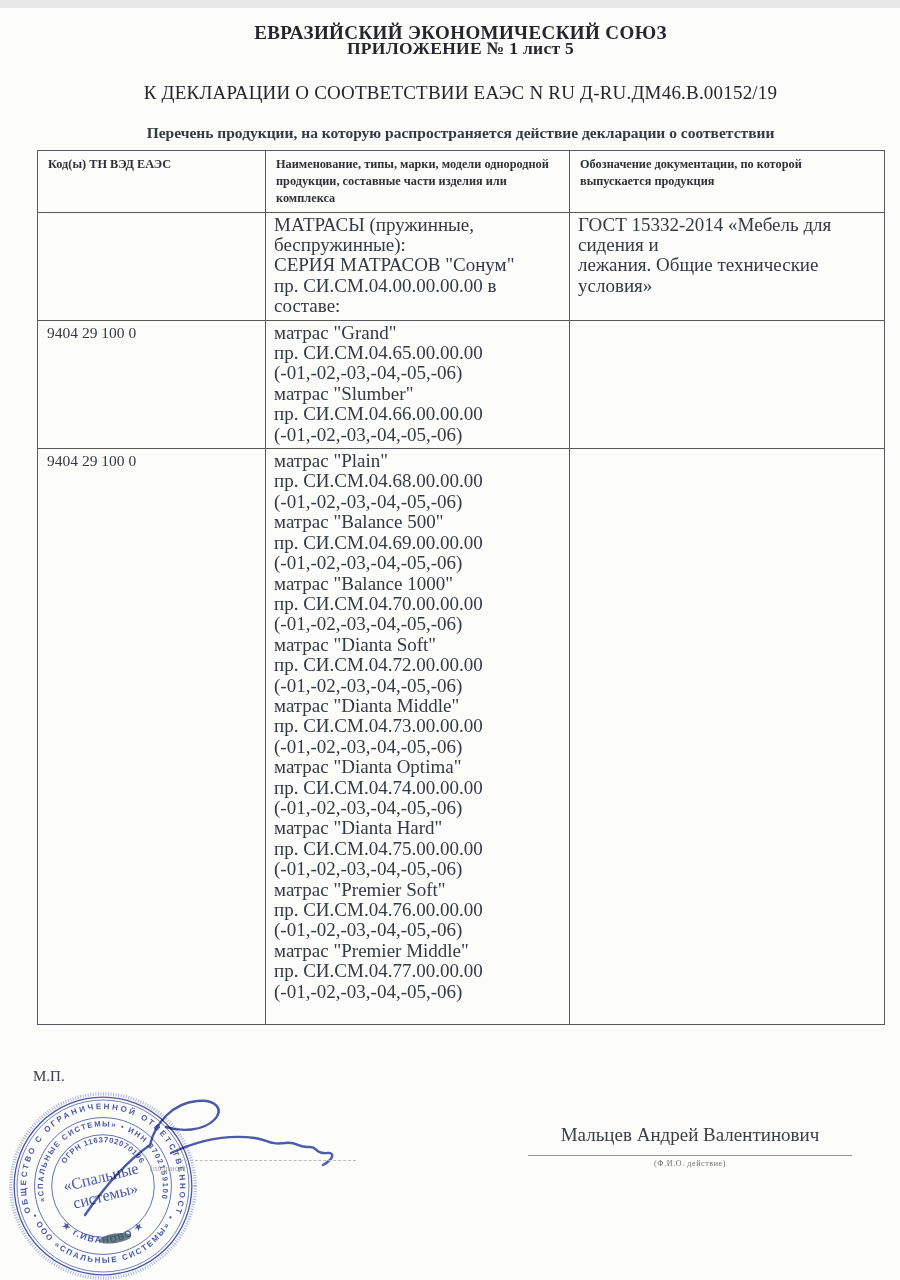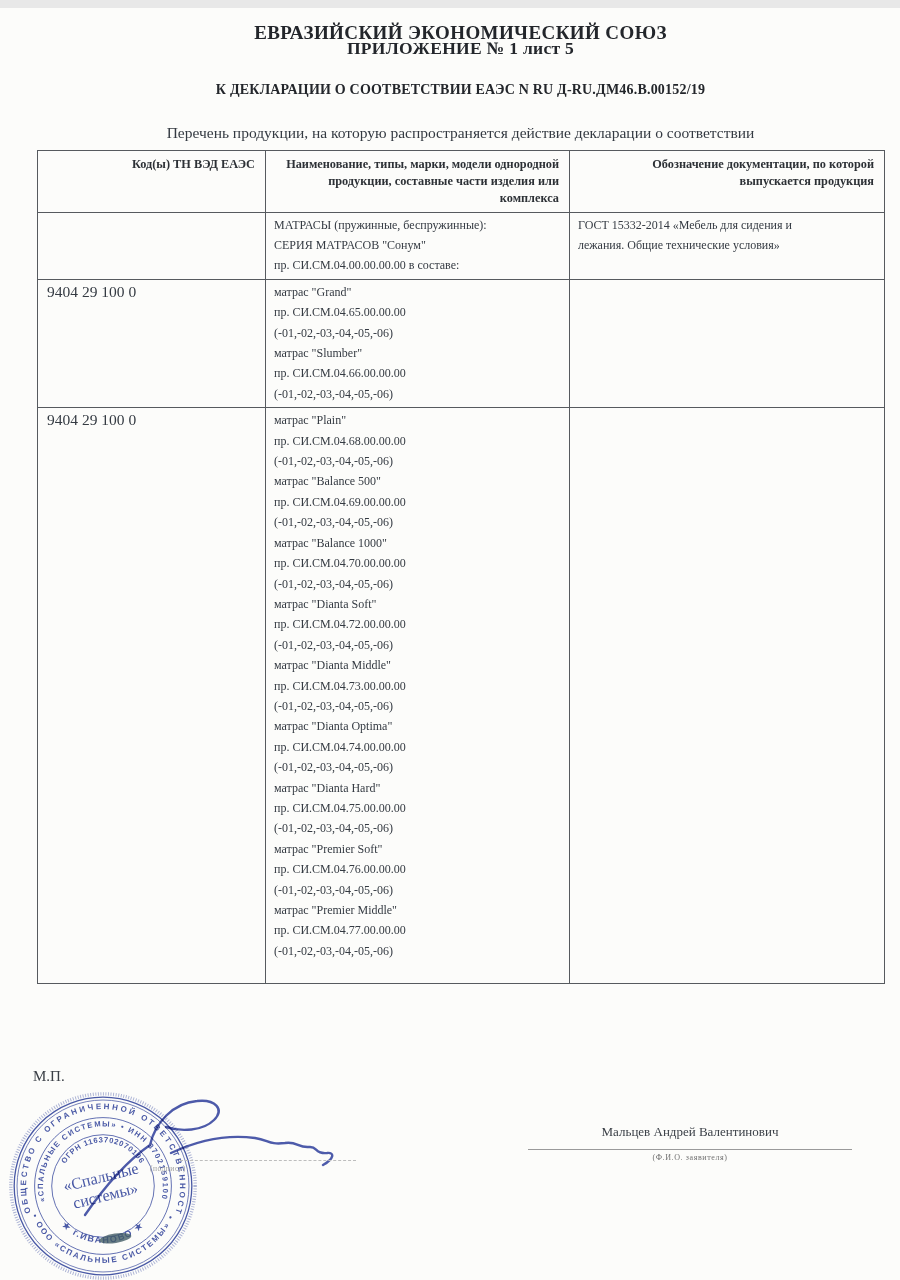--- a/index.html
+++ b/index.html
@@ -5,49 +5,49 @@
   html,body { margin:0; padding:0; background:#e8e8e8; }
   .page {
     position:relative; width:900px; height:1280px; margin:8px auto;
     background:#fcfcfa; overflow:hidden;
     font-family:"Liberation Serif", serif; color:#343a42;
   }
   
   .hline { position:absolute; left:37px; width:847px; text-align:center; color:#23262b; }
   .t1 { top:14px;  font-size:19px;   font-weight:bold; letter-spacing:.4px; }
   .t2 { top:30px;  font-size:17.5px; font-weight:bold; letter-spacing:.3px; }
-  .t3 { top:74px;  font-size:14px;   font-weight:bold; letter-spacing:.2px; }
-  .sub{ top:116px; font-size:15.5px; font-weight:normal; color:#343a42; }
+  .t3 { top:74px;  font-size:19px;   font-weight:normal; letter-spacing:.2px; }
+  .sub{ top:116px; font-size:15.5px; font-weight:bold; color:#343a42; }
 
   
   table.product-table {
     position:absolute; left:37px; top:142px; width:847px;
     border-collapse:collapse; table-layout:fixed;
   }
   .product-table th, .product-table td { border:1.3px solid #565a5e; box-sizing:border-box; }
   .product-table th {
     height:60px; vertical-align:top; padding:5px 10px 4px;
     font-size:12.3px; font-weight:bold; line-height:1.4; color:#2d3136;
-    text-align:right;
+    text-align:left;
   }
   .product-table td {
     vertical-align:top; padding:2px 6px 3px 8px;
-    font-size:12px; line-height:20.4px; white-space:pre-line; color:#343a42;
+    font-size:19px; line-height:20.4px; white-space:pre-line; color:#343a42;
   }
   .product-table td.code-cell { font-size:15.5px; padding-left:9px; }
   .product-table tr.last-row td { padding-bottom:22px; }
 
   
   .mp-label { position:absolute; left:33px; top:1060px; font-size:15px; color:#3a3f46; }
   .stamp-svg { position:absolute; left:8px; top:1083px; mix-blend-mode:multiply; opacity:.93; }
   .signature-svg { position:absolute; left:55px; top:1085px; mix-blend-mode:multiply; }
   .sig-line { position:absolute; left:180px; top:1152px; width:176px; border-top:1px dashed #bdbdbd; }
   .sig-caption { position:absolute; left:150px; top:1156px; font-size:7.5px; color:#9c9c9c; letter-spacing:.5px; }
   .name-block { position:absolute; left:510px; top:1116px; width:360px; text-align:center; }
-  .applicant-name { font-size:13px; color:#3a3f46; }
+  .applicant-name { font-size:19px; color:#3a3f46; }
   .name-line { margin:9px auto 0; width:324px; border-top:1px solid #9a9a9a; }
   .applicant-caption { margin-top:3px; font-size:8px; color:#707070; letter-spacing:.6px; }
 </style>
 </head>
 <body>
 
 <div class="page">
 
   <div class="hline t1">ЕВРАЗИЙСКИЙ ЭКОНОМИЧЕСКИЙ СОЮЗ</div>
   <div class="hline t2">ПРИЛОЖЕНИЕ № 1 лист 5</div>
@@ -167,16 +167,16 @@
       <path d="M 116,60 C 148,45 178,42 200,45 C 214,47 214,52 230,50 C 242,48 243,55 254,54 C 263,53 259,61 272,60 C 280,59 279,66 268,72"></path>
     </g>
   </svg>
 
   <div class="sig-line"></div>
   <div class="sig-caption">(подпись)</div>
 
   <div class="name-block">
     <div class="applicant-name">Мальцев Андрей Валентинович</div>
     <div class="name-line"></div>
-    <div class="applicant-caption">(Ф.И.О. заявителя)</div>
+    <div class="applicant-caption">(Ф.И.О. действие)</div>
   </div>
 
 </div>
 
 </body></html>

